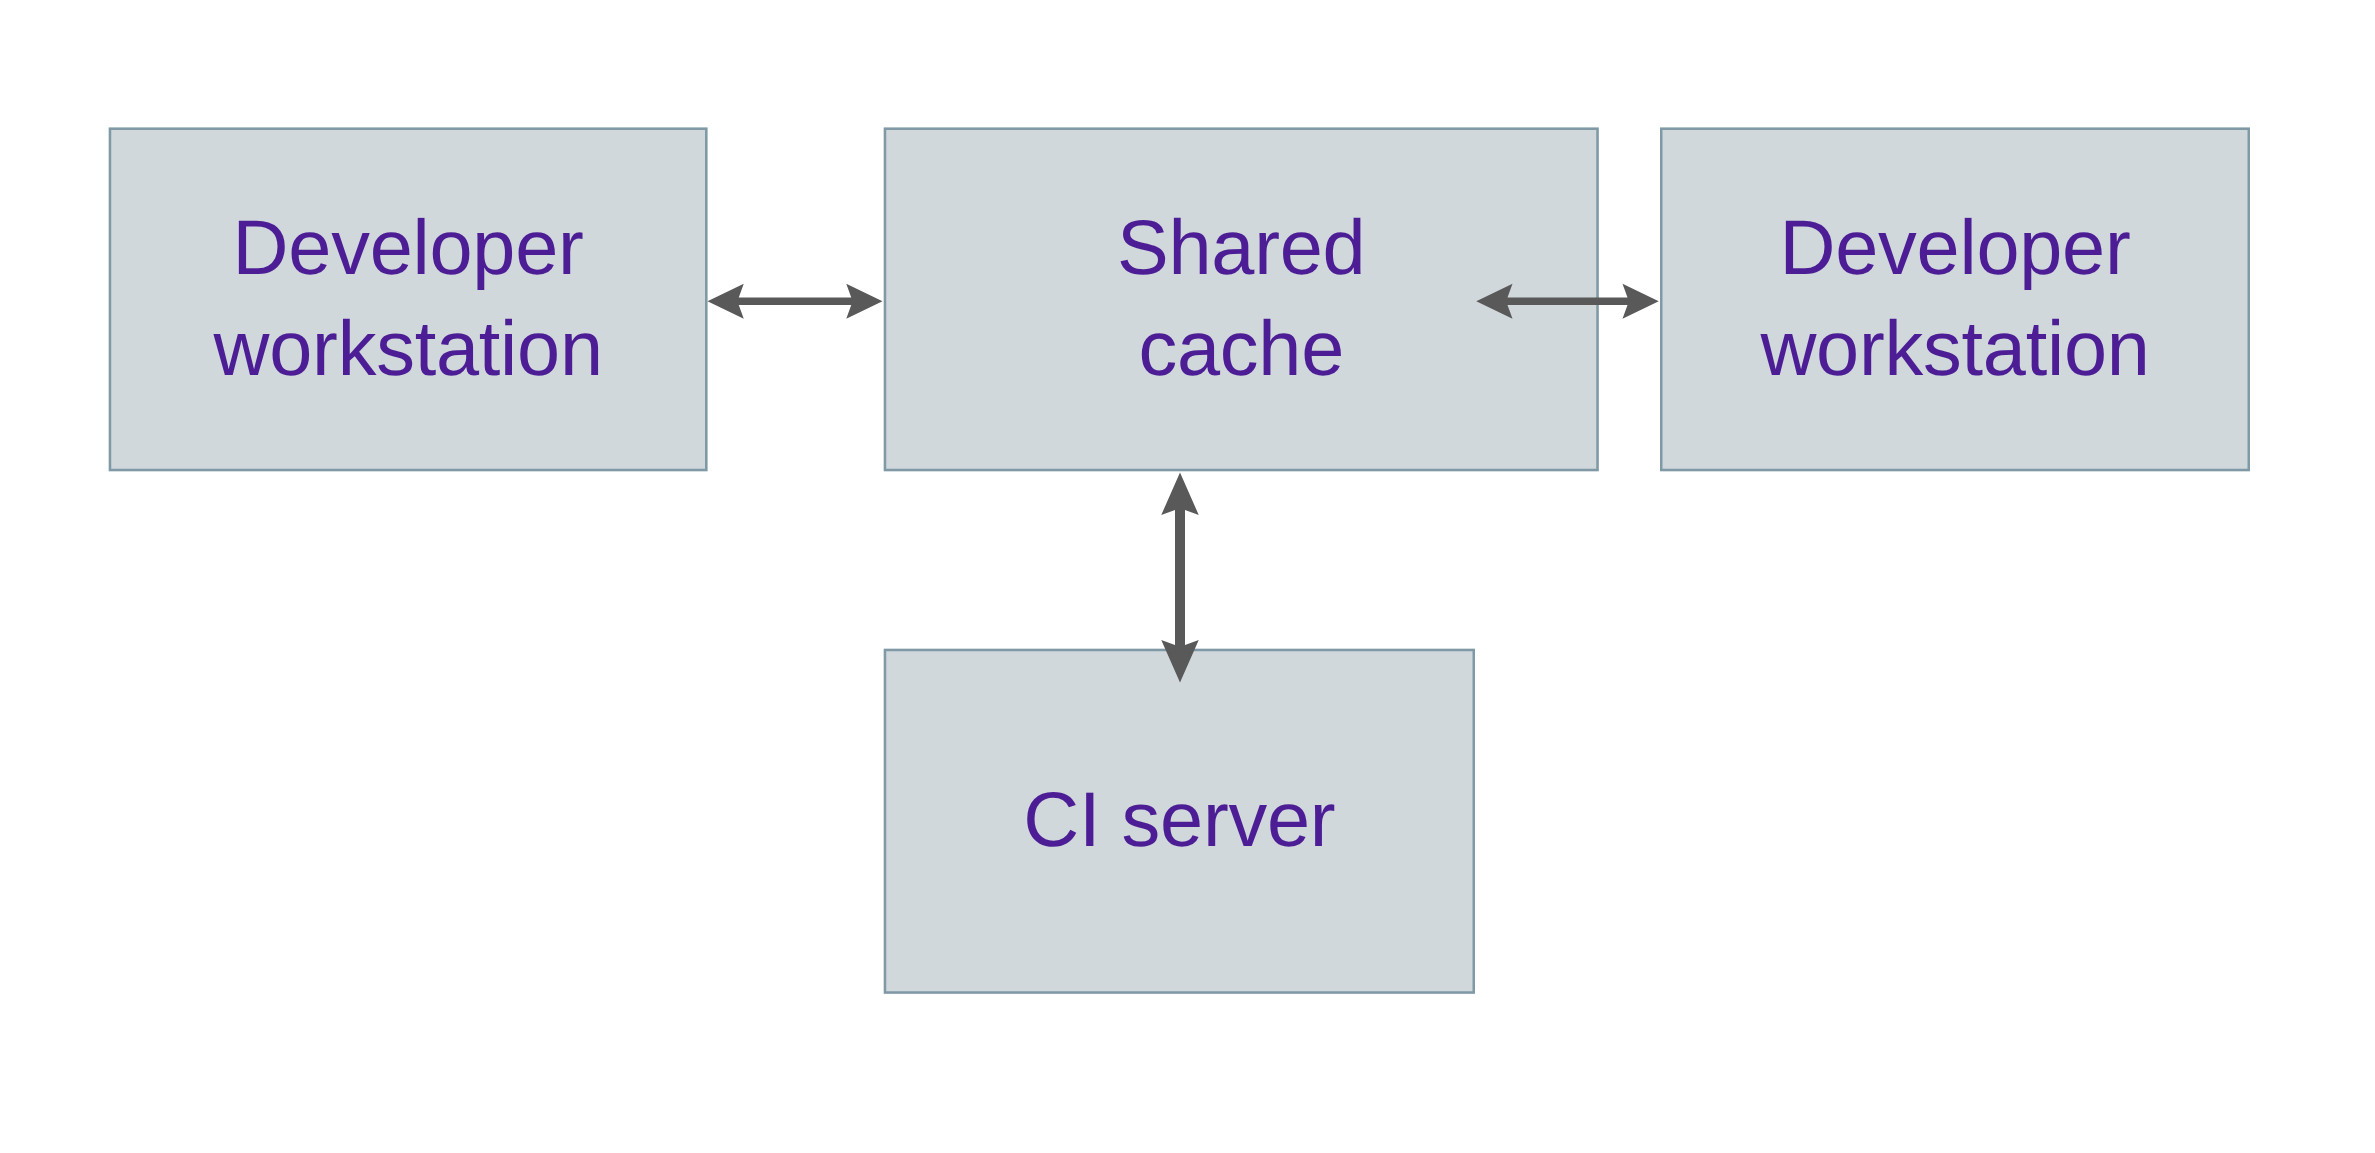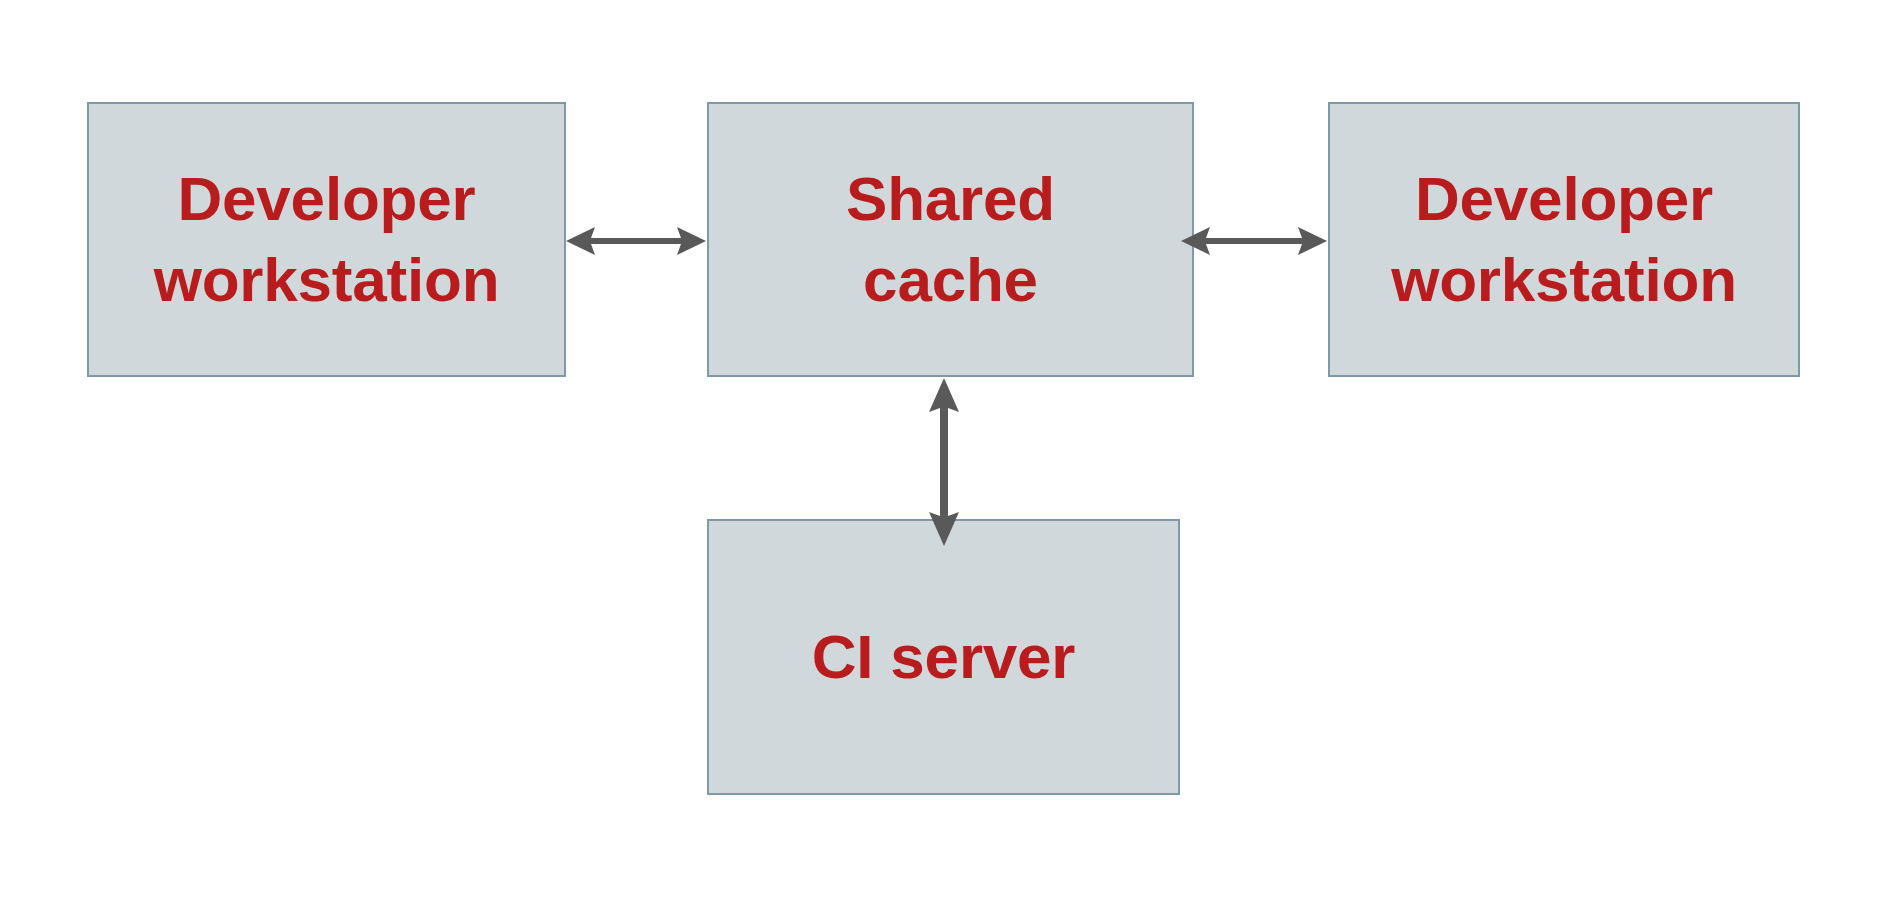--- a/index.html
+++ b/index.html
@@ -29,30 +29,30 @@
     border: 2px solid #7f9aa6;
     display: flex;
     align-items: center;
     justify-content: center;
     text-align: center;
   }
 
   .node-label {
     font-size: 62px;
     line-height: 1.30;
-    color: #b91c1c;
+    color: #4c1d95;
     letter-spacing: -0.2px;
-    font-weight: 700;
+    font-weight: 400;
     white-space: pre-line;
     padding: 0 10px;
   }
 
   
   #box-dev-left     { left: 87px;   top: 102px;  width: 479px; height: 275px; }
-  #box-shared-cache { left: 707px;  top: 102px;  width: 487px; height: 275px; }
+  #box-shared-cache { left: 707px;  top: 102px;  width: 572px; height: 275px; }
   #box-dev-right    { left: 1328px; top: 102px;  width: 472px; height: 275px; }
   #box-ci-server    { left: 707px;  top: 519px;  width: 473px; height: 276px; }
 
   
   .connector {
     position: absolute;
     overflow: visible;
   }
   #conn-left-cache  { left: 560px;  top: 210px; width: 152px; height: 62px; }
   #conn-cache-right { left: 1175px; top: 210px; width: 158px; height: 62px; }

